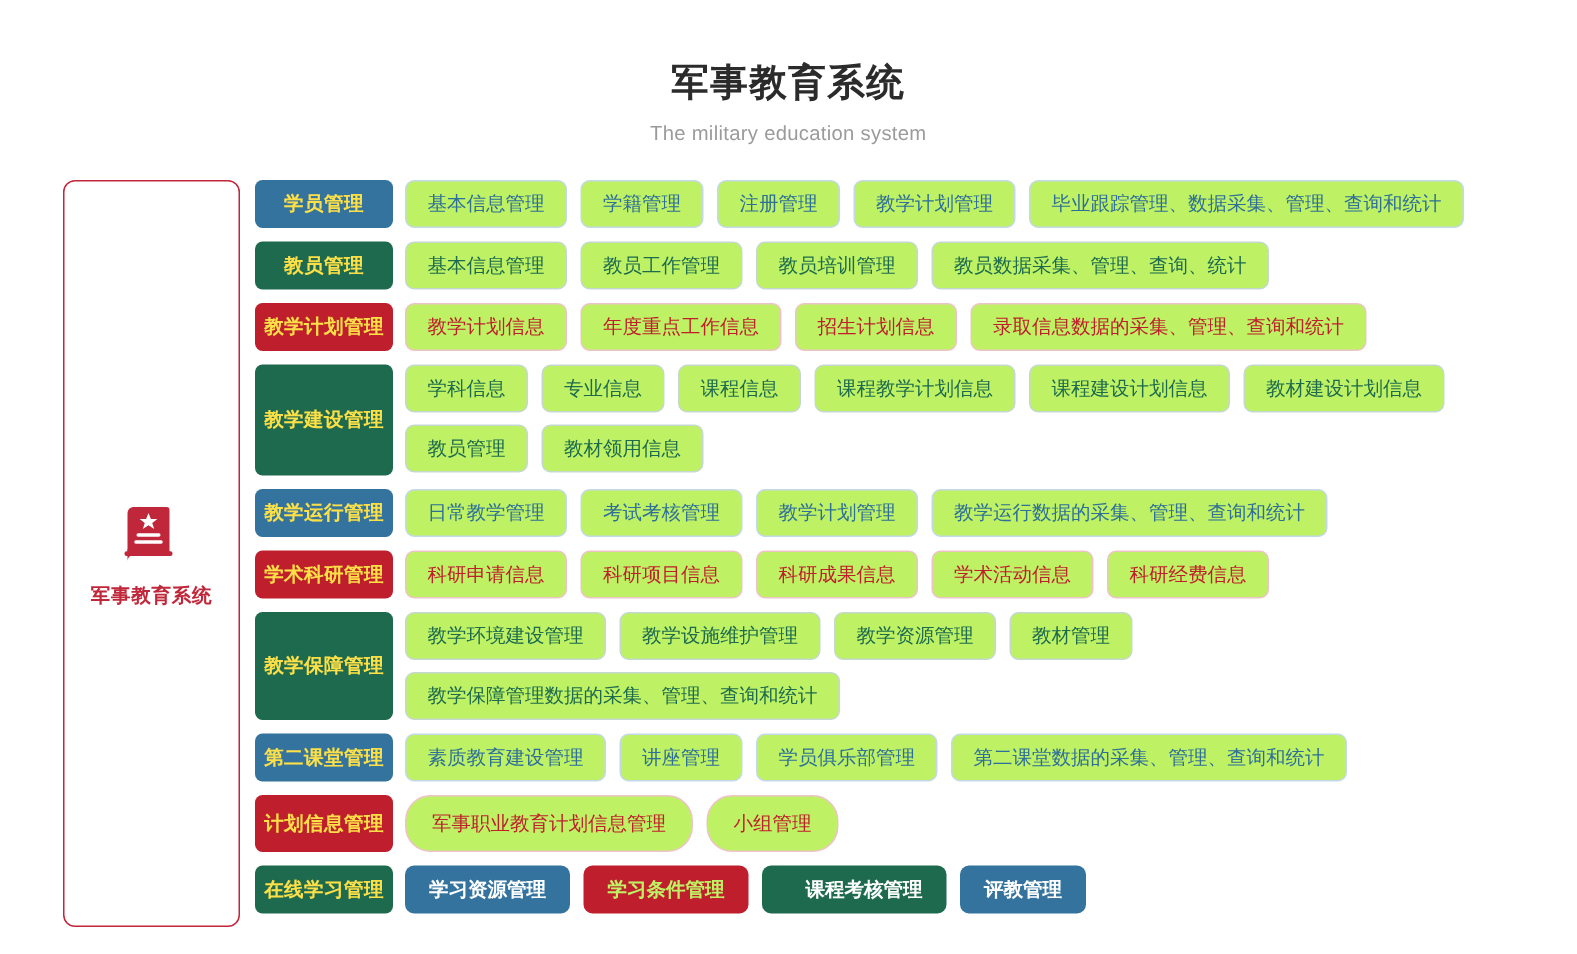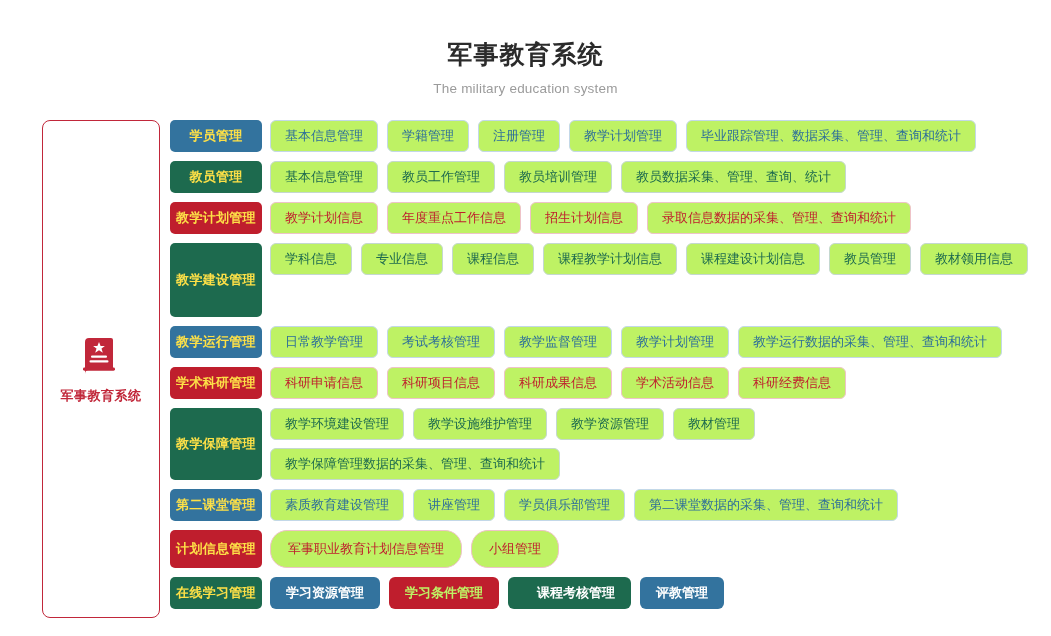--- a/index.html
+++ b/index.html
@@ -181,30 +181,30 @@
           </div>
         </div>
         <div class="row two-line">
           <div class="row-label green">教学建设管理</div>
           <div class="row-items">
             <div class="chip green">学科信息</div>
             <div class="chip green">专业信息</div>
             <div class="chip green">课程信息</div>
             <div class="chip green">课程教学计划信息</div>
             <div class="chip green">课程建设计划信息</div>
+            <div class="chip green">教材建设计划信息</div>
             <div class="chip green">教员管理</div>
             <div class="chip green">教材领用信息</div>
           </div>
         </div>
         <div class="row">
           <div class="row-label blue">教学运行管理</div>
           <div class="row-items">
             <div class="chip blue">日常教学管理</div>
             <div class="chip blue">考试考核管理</div>
-            <div class="chip blue">教学监督管理</div>
             <div class="chip blue">教学计划管理</div>
             <div class="chip blue">教学运行数据的采集、管理、查询和统计</div>
           </div>
         </div>
         <div class="row">
           <div class="row-label red">学术科研管理</div>
           <div class="row-items">
             <div class="chip red">科研申请信息</div>
             <div class="chip red">科研项目信息</div>
             <div class="chip red">科研成果信息</div>

